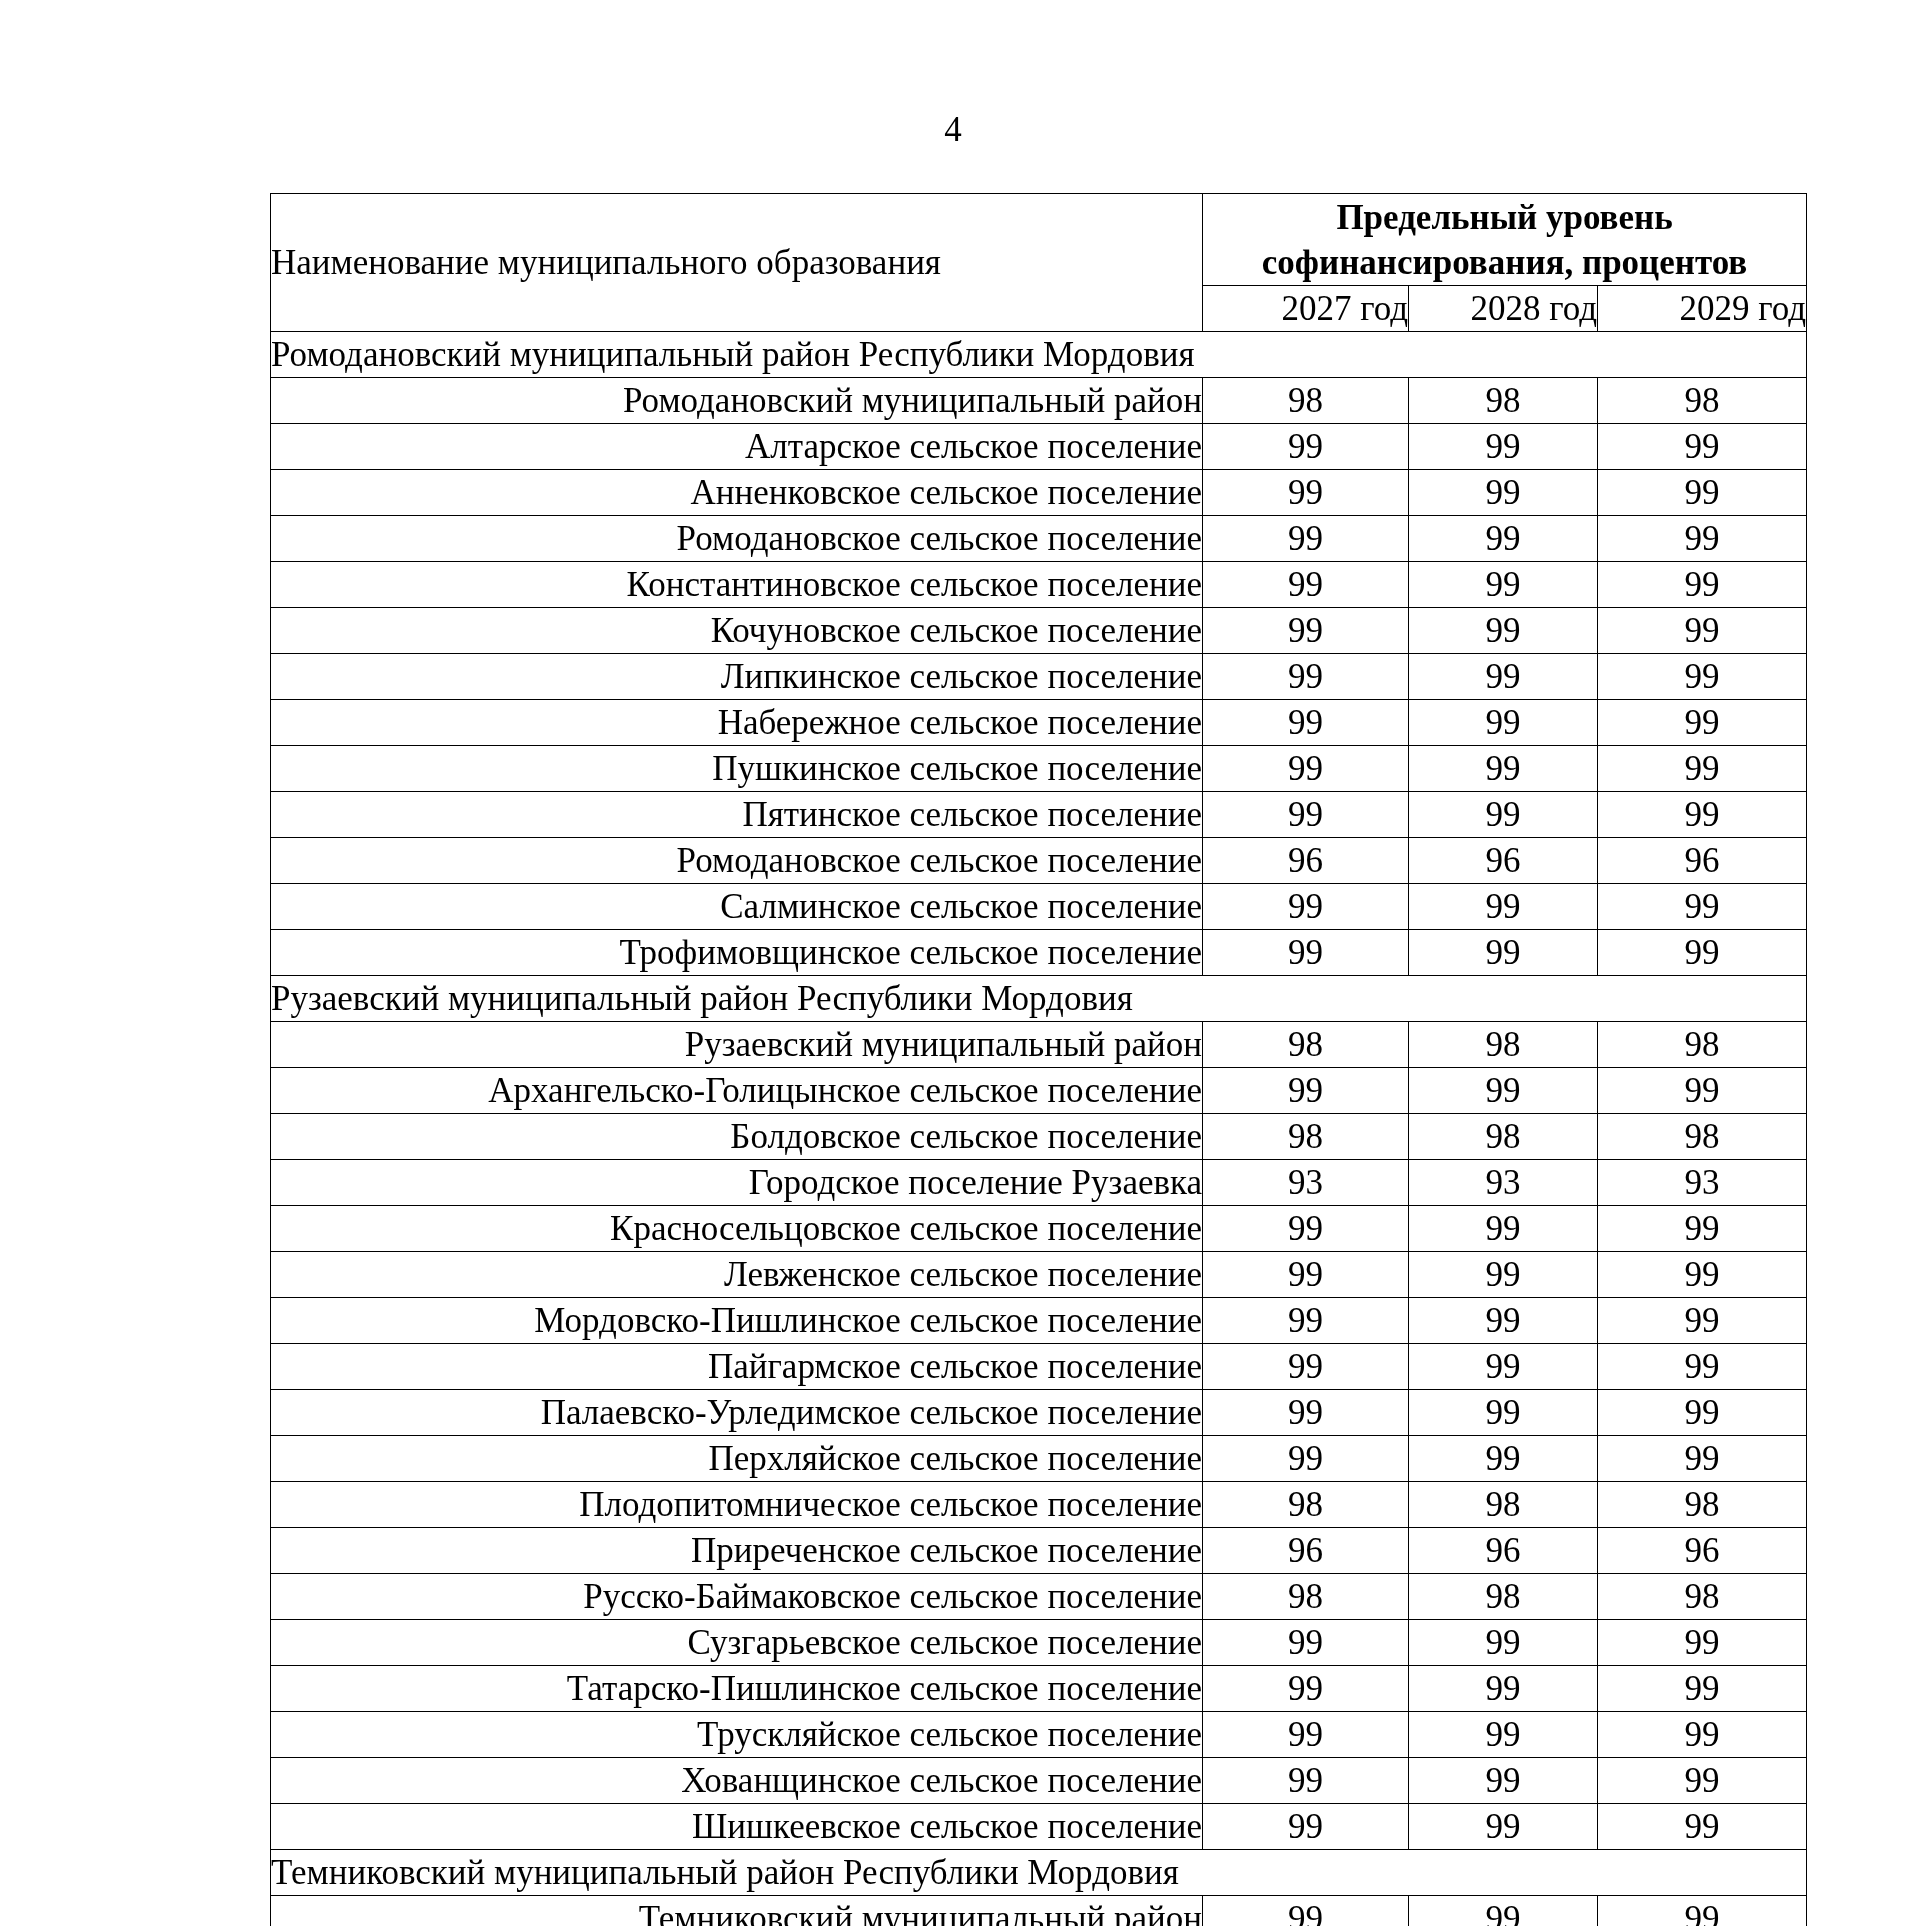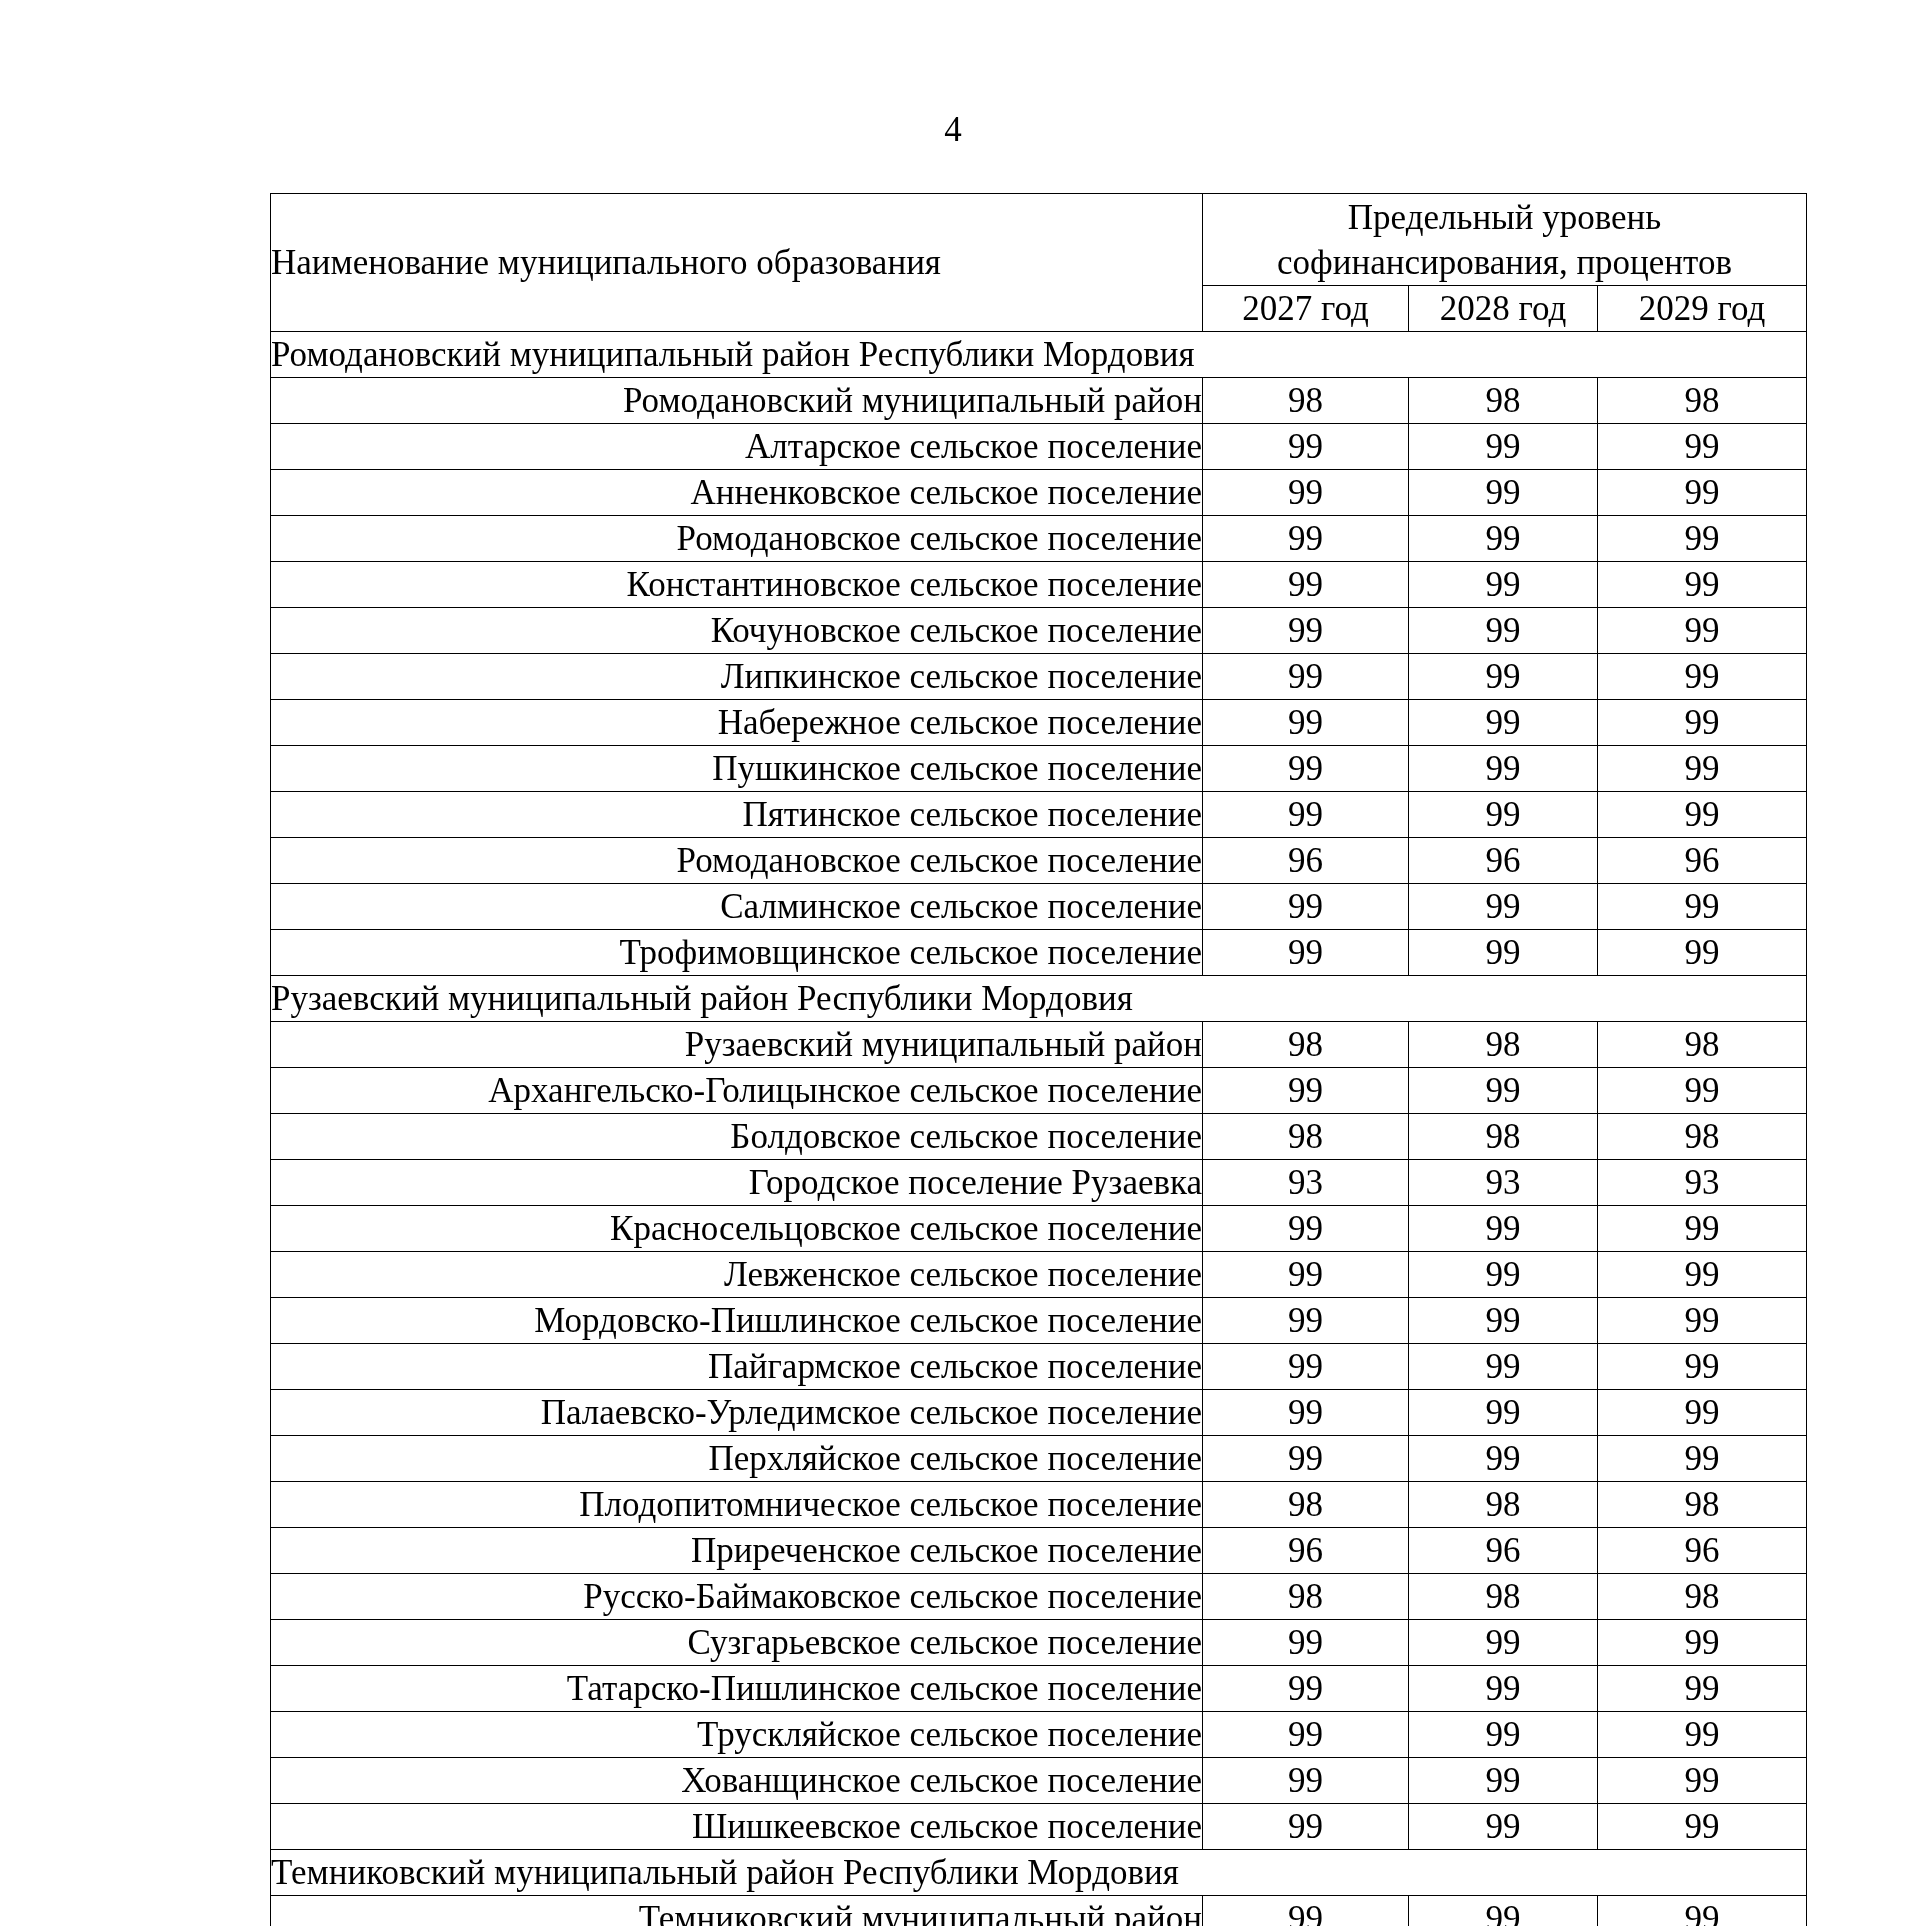--- a/index.html
+++ b/index.html
@@ -36,22 +36,22 @@
     font-weight: normal;
     overflow: hidden;
     white-space: nowrap;
   }
   col.c-name { width: 932px; }
   col.c-y { width: 206px; }
   col.c-y2 { width: 189px; }
   col.c-y3 { width: 209px; }
   th.h-name { text-align: left; vertical-align: middle; }
   th.h-group { text-align: center; height: 91px; vertical-align: middle; }
-  th.h-group span { display: block; line-height: 45px; }
-  th.h-year { text-align: center; height: 45px; }
+  th.h-group span { display: block; line-height: 45px; font-weight: bold; }
+  th.h-year { text-align: right; height: 45px; }
   tr.district td {
     text-align: left;
     height: 45px;
   }
   tr.row td { height: 45px; }
   td.name { text-align: right; padding-left: 15.4px; margin-top: 6px; }
   td.val { text-align: center; }
 </style>
 </head>
 <body>

